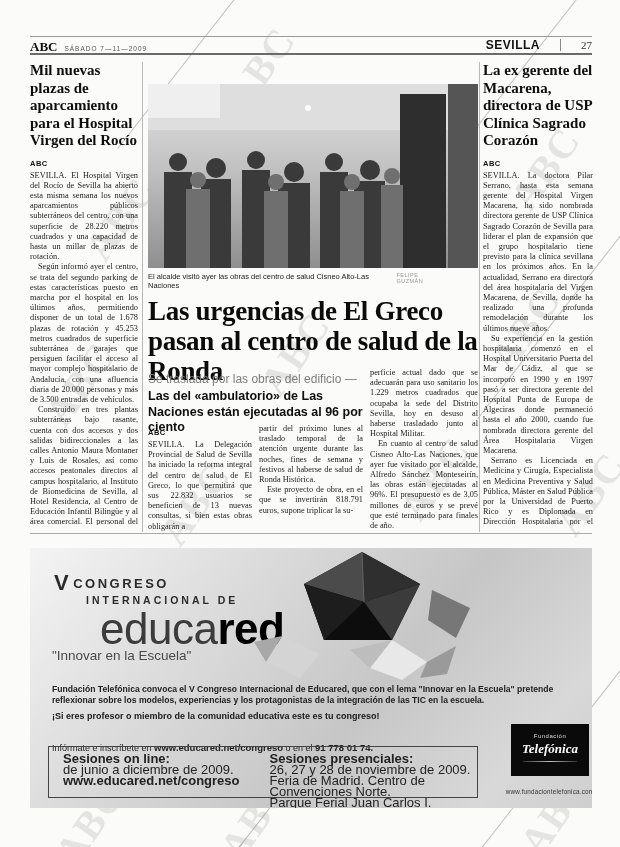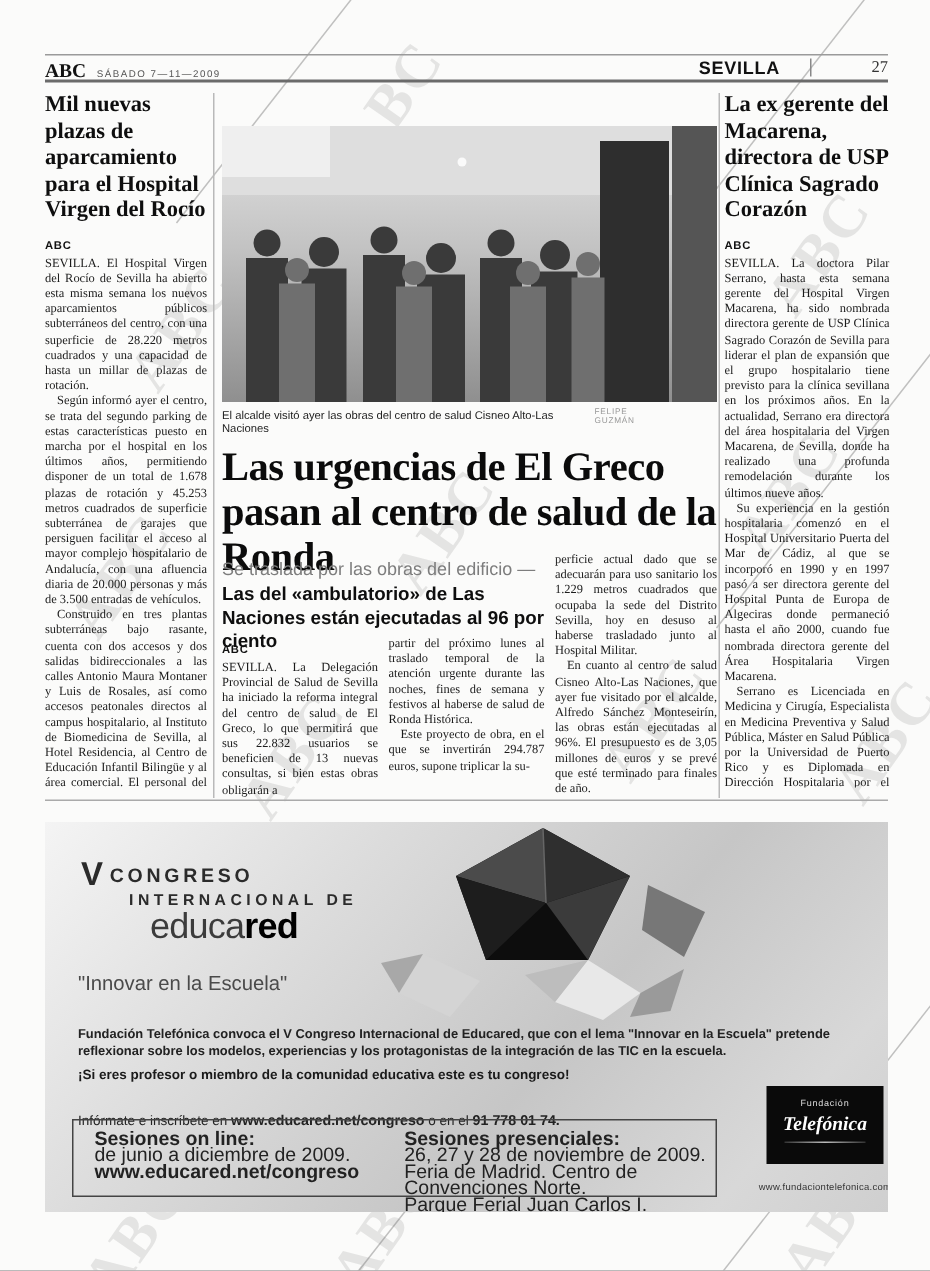--- a/index.html
+++ b/index.html
@@ -12,21 +12,21 @@
       transform:rotate(-52deg);pointer-events:none;}
   
   .rule-top{position:absolute;left:30px;right:28px;top:36px;height:1px;background:#9a9a9a;}
   .rule-bottom{position:absolute;left:30px;right:28px;top:53px;height:2px;background:#6b6b6b;}
   .mh-left{position:absolute;left:30px;top:39px;display:flex;align-items:baseline;gap:7px;}
   .mh-brand{font:bold 13px "Liberation Serif",serif;color:#111;}
   .mh-date{font:6.5px "Liberation Sans",sans-serif;color:#555;letter-spacing:1px;text-transform:uppercase;}
   .mh-right{position:absolute;right:28px;top:38px;display:flex;align-items:center;gap:20px;}
   .mh-section{font:bold 12px "Liberation Sans",sans-serif;color:#111;letter-spacing:.5px;}
   .mh-sep{width:1px;height:12px;background:#888;}
-  .mh-page{font:11px "Liberation Serif",serif;color:#333;margin-left:20px;}
+  .mh-page{font:11px "Liberation Serif",serif;color:#333;}
   
   .vrule{position:absolute;width:1px;background:#b9b9b9;}
   .hrule-article{position:absolute;left:30px;right:28px;top:533px;height:1px;background:#aaa;}
   .col-head{font:bold 15px/17.5px "Liberation Serif",serif;color:#0e0e0e;}
   .byline{font:bold 7.5px "Liberation Sans",sans-serif;color:#111;letter-spacing:.5px;margin-bottom:3px;}
   .body-text{font:8.3px/10.2px "Liberation Serif",serif;text-align:justify;color:#1b1b1b;}
   .body-text p{margin:0;}
   .body-text p + p{text-indent:8px;}
   .left-col{position:absolute;left:30px;top:62px;width:108px;}
   .left-col .bt{margin-top:9px;max-height:366px;overflow:hidden;}
@@ -47,21 +47,21 @@
   .ac2{position:absolute;left:259px;top:424px;width:104px;}
   .ac3{position:absolute;left:370px;top:368px;width:108px;}
   
   .ad{position:absolute;left:30px;top:548px;width:562px;height:260px;
       background:linear-gradient(130deg,#f4f4f4 0%,#dcdcdc 30%,#c6c6c6 60%,#d8d8d8 85%,#cfcfcf 100%);
       font-family:"Liberation Sans",sans-serif;overflow:hidden;}
   .ad-congreso{position:absolute;left:24px;top:22px;color:#2b2b2b;}
   .ad-v{font-weight:bold;font-size:22px;vertical-align:-2px;}
   .ad-congword{font-weight:bold;font-size:13px;letter-spacing:2.5px;}
   .ad-line2{position:absolute;left:56px;top:46px;font-weight:bold;font-size:10.5px;letter-spacing:3px;color:#2b2b2b;}
-  .ad-brand{position:absolute;left:70px;top:56px;font-size:24px;letter-spacing:-.5px;}
+  .ad-brand{position:absolute;left:70px;top:56px;font-size:44px;letter-spacing:-.5px;}
   .ad-brand .b1{color:#3c3c3c;}
   .ad-brand .b2{color:#000;font-weight:bold;}
   .ad-slogan{position:absolute;left:22px;top:100px;font-size:13.5px;color:#4a4a4a;}
   .ad-gem{position:absolute;left:212px;top:2px;}
   .ad-par{position:absolute;left:22px;top:136px;width:520px;font-weight:bold;font-size:8.6px;line-height:11px;color:#222;}
   .ad-cta{position:absolute;left:22px;top:163px;font-weight:bold;font-size:9px;color:#1a1a1a;}
   .ad-info{position:absolute;left:22px;top:194px;font-size:9px;color:#222;}
   .ad-info b{font-size:9.5px;}
   .ad-box{position:absolute;left:18px;top:198px;width:430px;height:52px;border:1px solid #444;
           display:flex;gap:30px;padding:6px 0 0 14px;box-sizing:border-box;}
@@ -181,21 +181,21 @@
   <div class="subhead-bold">Las del «ambulatorio» de Las Naciones están ejecutadas al 96 por ciento</div>
 
   <div class="ac1">
     <div class="byline">ABC</div>
     <div class="body-text">
       <p>SEVILLA. La Delegación Provincial de Salud de Sevilla ha iniciado la reforma integral del centro de salud de El Greco, lo que permitirá que sus 22.832 usuarios se beneficien de 13 nuevas consultas, si bien estas obras obligarán a</p>
     </div>
   </div>
   <div class="ac2 body-text">
     <p>partir del próximo lunes al traslado temporal de la atención urgente durante las noches, fines de semana y festivos al haberse de salud de Ronda Histórica.</p>
-    <p>Este proyecto de obra, en el que se invertirán 294.787 euros, supone triplicar la su-</p>
+    <p>Este proyecto de obra, en el que se invertirán 818.791 euros, supone triplicar la su-</p>
   </div>
   <div class="ac3 body-text">
     <p>perficie actual dado que se adecuarán para uso sanitario los 1.229 metros cuadrados que ocupaba la sede del Distrito Sevilla, hoy en desuso al haberse trasladado junto al Hospital Militar.</p>
     <p>En cuanto al centro de salud Cisneo Alto-Las Naciones, que ayer fue visitado por el alcalde, Alfredo Sánchez Monteseirín, las obras están ejecutadas al 96%. El presupuesto es de 3,05 millones de euros y se prevé que esté terminado para finales de año.</p>
   </div>
 
   <div class="right-col">
     <div class="col-head">La ex gerente del Macarena, directora de USP Clínica Sagrado Corazón</div>
     <div class="bt">
       <div class="byline">ABC</div>

